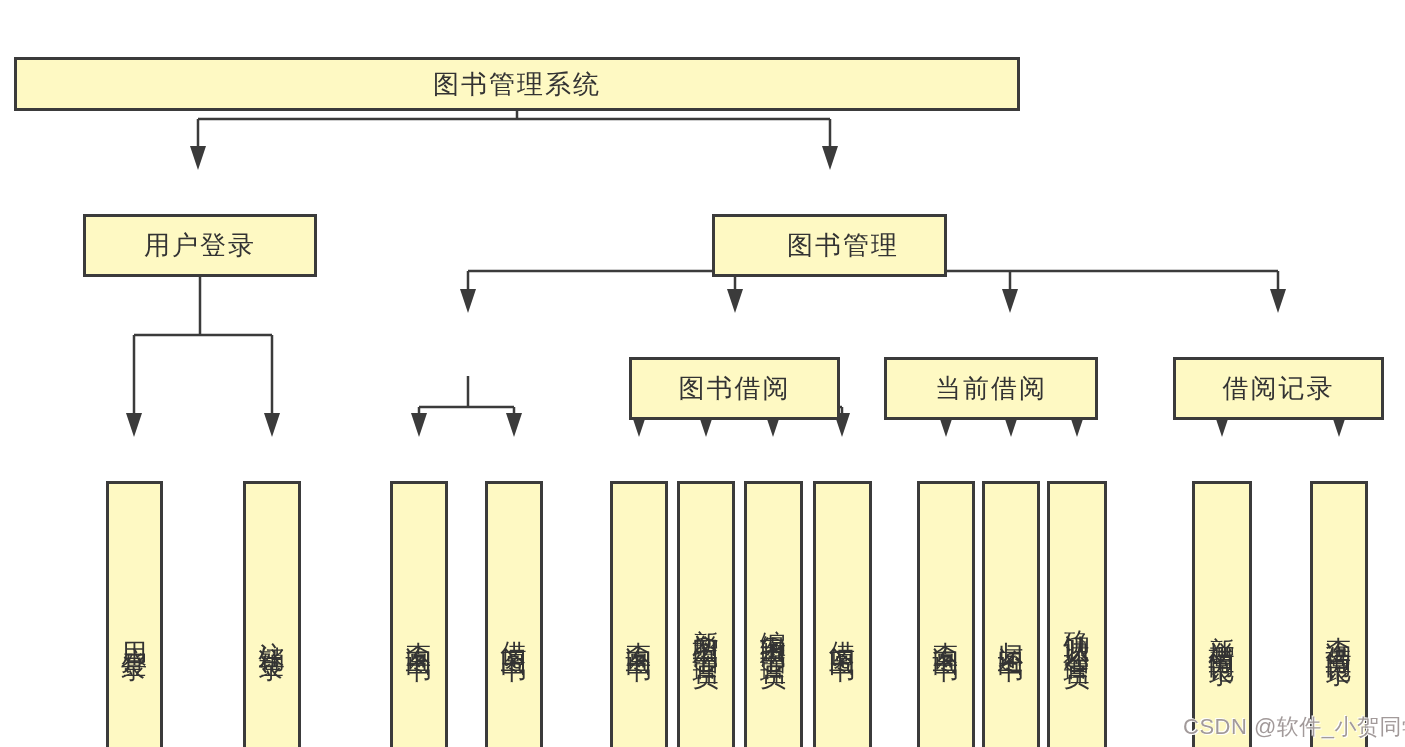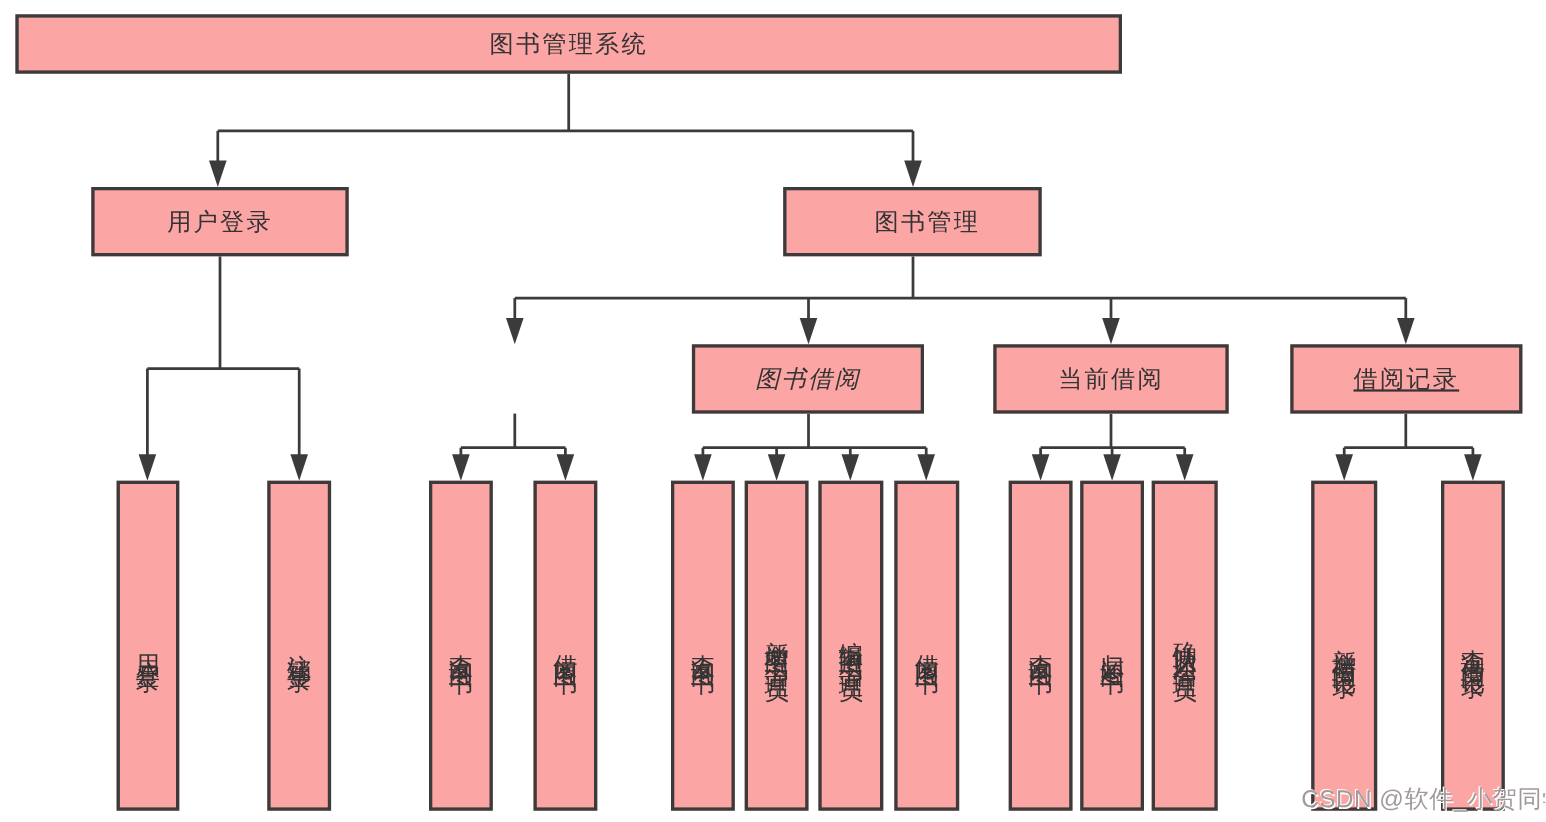--- a/index.html
+++ b/index.html
@@ -12,27 +12,28 @@
   }
   .connector-layer{
     position:absolute;left:0;top:0;width:1405px;height:747px;z-index:1;
   }
   .connector-layer line{stroke:#3b3b3b;stroke-width:2.5;}
   .connector-layer polygon{fill:#3b3b3b;}
   .node{
     position:absolute;
     box-sizing:border-box;
     border:3px solid #3b3b3b;
-    background:#fca5a5;
+    background:#fef9c3;
     display:flex;align-items:center;justify-content:center;
     color:#333333;
-    font-size:22px;
+    font-size:26px;
     letter-spacing:2px;
     z-index:2;
     white-space:nowrap;
+    margin-top:44px;
   }
   .node.vertical{
     writing-mode:vertical-rl;
     text-orientation:mixed;
     letter-spacing:5px;
     line-height:1;
     white-space:normal;
   }
   .watermark{
     position:absolute;
@@ -124,23 +125,23 @@
       <polygon points="1214,413 1230,413 1222,437"></polygon>
       <polygon points="1331,413 1347,413 1339,437"></polygon>
     </g>
   </svg>
 
   <div class="node" style="left:14px;top:13px;width:1006px;height:54px;">图书管理系统</div>
 
   <div class="node" style="left:83px;top:170px;width:234px;height:63px;">用户登录</div>
   <div class="node" style="left:712px;top:170px;width:235px;height:63px;padding-left:27px;">图书管理</div>
 
-  <div class="node" style="left:629px;top:313px;width:211px;height:63px;font-style:italic;">图书借阅</div>
-  <div class="node" style="left:903px;top:313px;width:214px;height:63px;">当前借阅</div>
-  <div class="node" style="left:1173px;top:313px;width:211px;height:63px;text-decoration:underline;">借阅记录</div>
+  <div class="node" style="left:629px;top:313px;width:211px;height:63px;">图书借阅</div>
+  <div class="node" style="left:884px;top:313px;width:214px;height:63px;">当前借阅</div>
+  <div class="node" style="left:1173px;top:313px;width:211px;height:63px;">借阅记录</div>
 
   <div class="node vertical" style="left:106px;top:437px;width:57px;height:300px;">用户登录</div>
   <div class="node vertical" style="left:243px;top:437px;width:58px;height:300px;">注销登录</div>
 
   <div class="node vertical" style="left:390px;top:437px;width:58px;height:300px;">查询图书</div>
   <div class="node vertical" style="left:485px;top:437px;width:58px;height:300px;">借阅图书</div>
 
   <div class="node vertical" style="left:610px;top:437px;width:58px;height:300px;">查询图书</div>
   <div class="node vertical" style="left:677px;top:437px;width:58px;height:300px;">新增图书（管理员）</div>
   <div class="node vertical" style="left:744px;top:437px;width:59px;height:300px;">编辑图书（管理员）</div>

